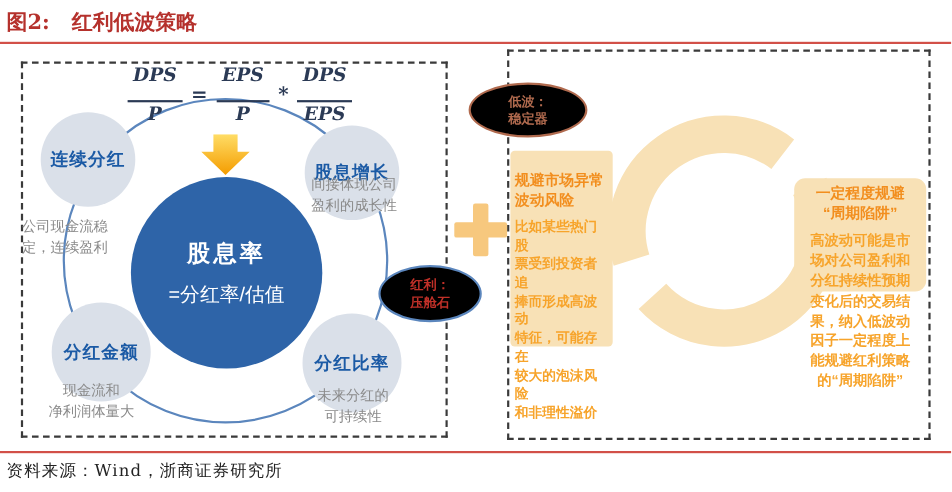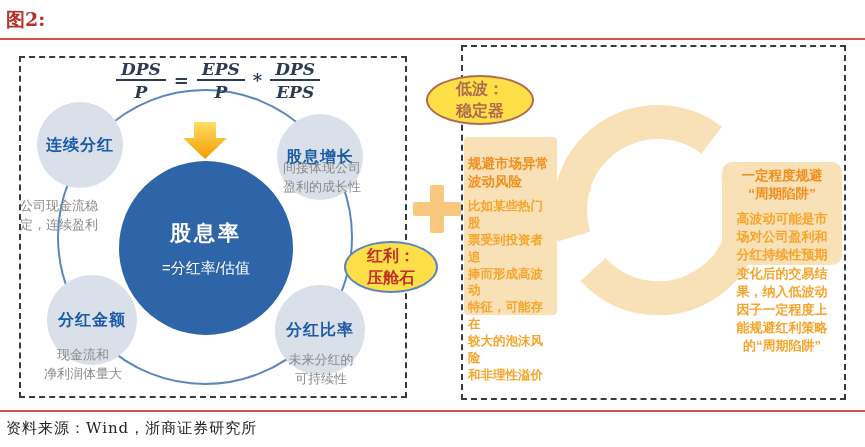--- a/index.html
+++ b/index.html
@@ -25,48 +25,48 @@
 
   .box{position:absolute;border:2px dashed var(--dash);background:transparent;z-index:1;}
   .box-left{left:19px;top:56px;width:388px;height:342px;}
   .box-right{left:461px;top:45px;width:385px;height:355px;}
 
   
   .formula{position:absolute;left:112px;top:60px;width:212px;display:flex;justify-content:center;
            align-items:center;gap:8px;z-index:5;color:var(--formula-ink);
            font-family:"DejaVu Serif",serif;font-style:italic;font-weight:bold;font-size:17px;line-height:1;}
   .frac{display:inline-flex;flex-direction:column;align-items:center;}
-  .frac .num{padding:1px 5px 1px;border-bottom:2px solid var(--formula-ink);}
+  .frac .num{padding:1px 5px 13px;border-bottom:2px solid var(--formula-ink);}
   .frac .den{padding:3px 5px 1px;}
   .op{font-size:18px;}
 
   .orbit{position:absolute;left:57px;top:89px;width:296px;height:296px;border:2px solid var(--ring-blue);
          border-radius:50%;z-index:2;}
   .arrow{position:absolute;left:176px;top:122px;z-index:5;}
   .core{position:absolute;left:119px;top:161px;width:174px;height:174px;border-radius:50%;
         background:var(--core-blue);z-index:4;display:flex;flex-direction:column;align-items:center;
         justify-content:center;gap:12px;color:#fff;}
   .core-title{font-size:21px;font-weight:bold;letter-spacing:3px;}
-  .core-sub{font-size:15px;}
+  .core-sub{font-size:18px;}
 
   .factor{position:absolute;border-radius:50%;background:var(--factor-bg);display:flex;align-items:center;
           justify-content:center;z-index:3;}
   .factor span{font-size:16px;font-weight:bold;color:var(--factor-blue);letter-spacing:1px;}
   .f1{left:37px;top:102px;width:86px;height:86px;}
   .f2{left:277px;top:114px;width:86px;height:86px;}
   .f3{left:47px;top:275px;width:90px;height:90px;}
   .f4{left:275px;top:285px;width:90px;height:90px;align-items:center;}
   .note{position:absolute;font-size:13px;color:var(--note-gray);line-height:1.45;z-index:4;}
   .n1{left:20px;top:197px;width:120px;text-align:left;}
   .n2{left:272px;top:159px;width:100px;text-align:center;}
   .n3{left:28px;top:346px;width:110px;text-align:center;}
   .n4{left:271px;top:351px;width:100px;text-align:center;}
 
-  .badge{position:absolute;background:#fde047;border-radius:50%;display:flex;align-items:center;
-         justify-content:center;text-align:center;font-weight:bold;font-size:16px;line-height:1.35;z-index:7;}
+  .badge{position:absolute;background:#000000;border-radius:50%;display:flex;align-items:center;
+         justify-content:center;text-align:center;font-weight:bold;font-size:12px;line-height:1.35;z-index:7;}
   .badge-dividend{left:344px;top:241px;width:94px;height:52px;border:2px solid var(--ring-blue);
                   color:var(--badge-red);}
   .badge-lowvol{left:426px;top:75px;width:108px;height:50px;border:2px solid var(--brick);
                 color:var(--brick);}
 
   .plus{position:absolute;left:413px;top:185px;width:48px;height:48px;z-index:5;}
   .plus .ph{position:absolute;left:0;top:17px;width:48px;height:14px;background:var(--plus-orange);border-radius:2px;}
   .plus .pv{position:absolute;left:17px;top:0;width:14px;height:48px;background:var(--plus-orange);border-radius:2px;}
 
   
@@ -86,20 +86,21 @@
   .panel-right-text{position:absolute;left:720px;top:167px;width:124px;z-index:4;text-align:center;}
   .panel-right-text .p-body{font-size:13px;line-height:1.4;}
 </style>
 </head>
 <body>
 
 <div class="page">
 
   <div class="header">
     <span>图2:</span>
+    <span>红利低波策略</span>
   </div>
   <div class="rule rule-top"></div>
 
   <div class="box box-left"></div>
   <div class="box box-right"></div>
 
   <div class="formula">
     <span class="frac">
       <span class="num">DPS</span>
       <span class="den">P</span>

